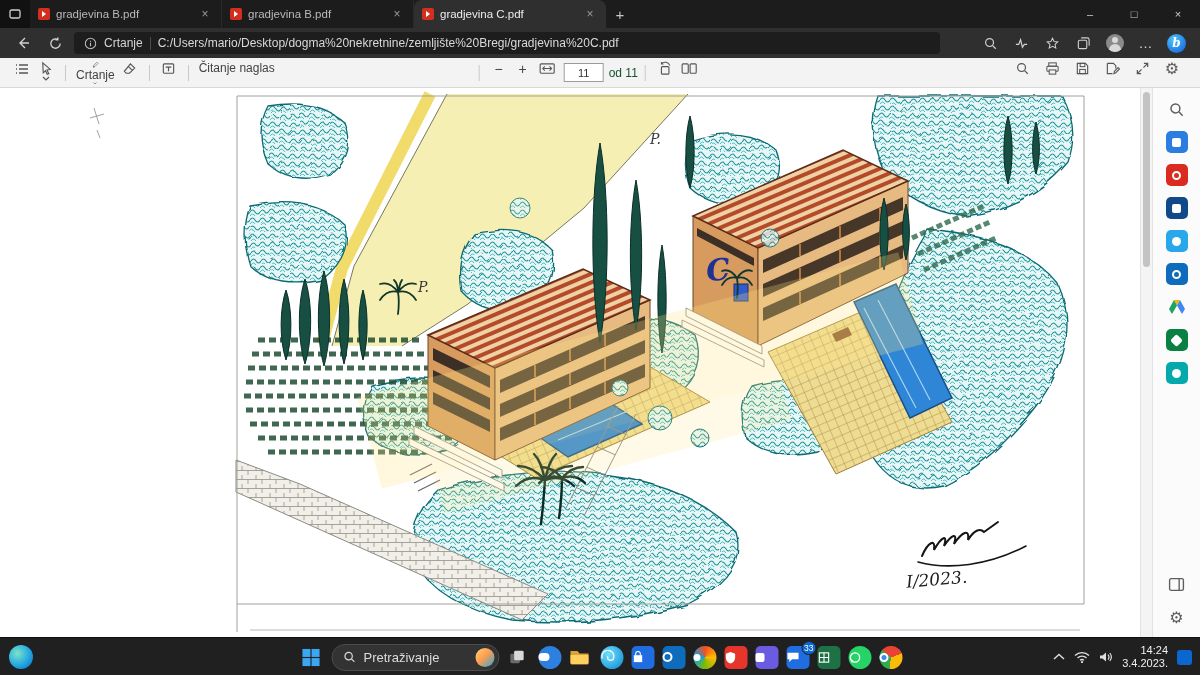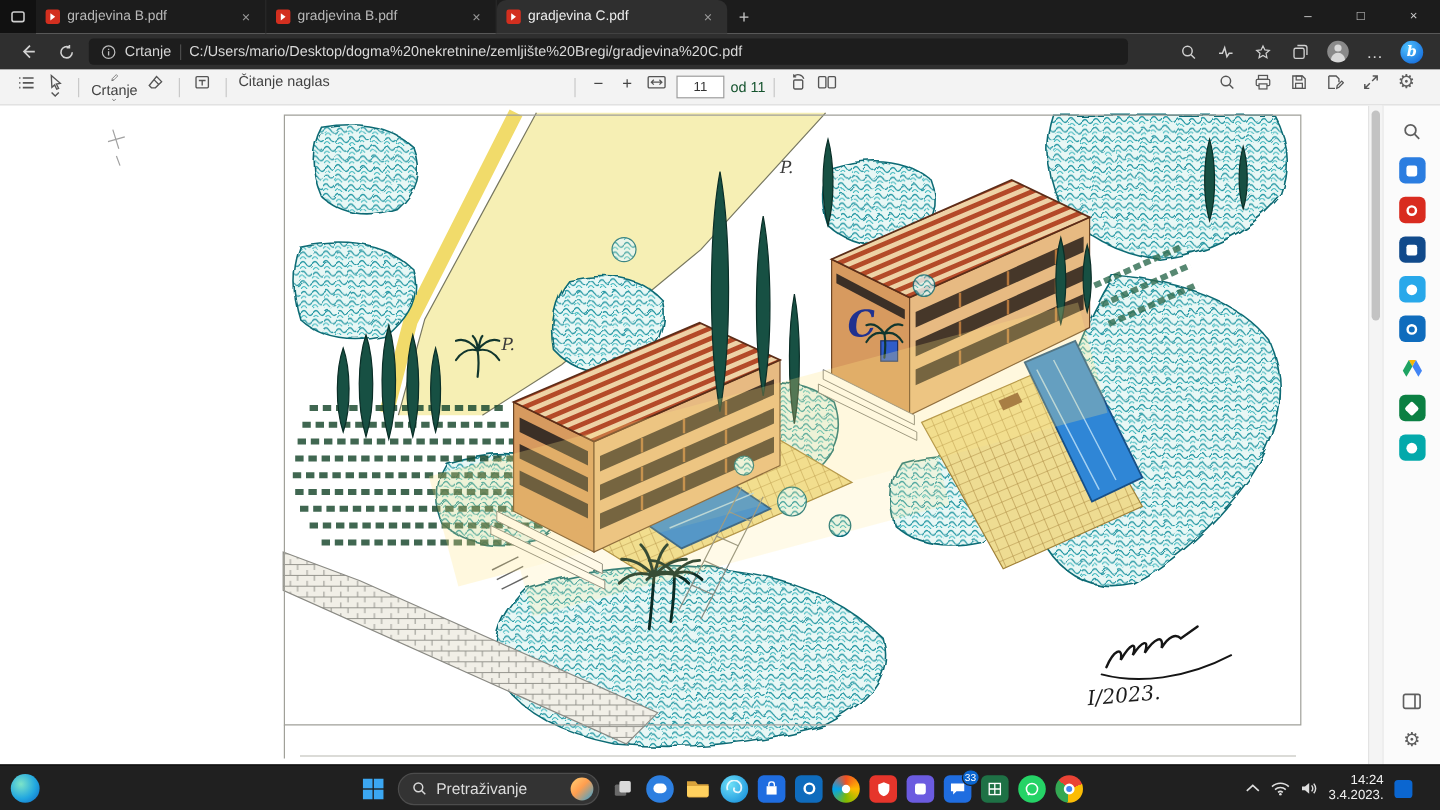--- a/index.html
+++ b/index.html
@@ -55,23 +55,23 @@
   .sb-bottom { margin-top:auto; display:flex; flex-direction:column; gap:12px; align-items:center; }
   .gear { font-size:16px; color:#5e5e5e; line-height:1; }
 
   
   .taskbar { position:absolute; bottom:0; left:0; width:1200px; height:38px; background:#202020; border-top:1px solid #101010; }
   .tb-far-left { position:absolute; left:9px; top:7px; width:24px; height:24px; border-radius:50%; background:radial-gradient(circle at 35% 35%, #7ce4c9, #22a7e0 55%, #0b63c4); }
   .tk-center { position:absolute; left:50%; top:0; height:38px; transform:translateX(-50%); display:flex; align-items:center; gap:8px; }
   .tk-btn { width:26px; height:26px; display:flex; align-items:center; justify-content:center; border-radius:4px; position:relative; }
   .search-pill { width:168px; height:27px; border-radius:14px; background:#333333; border:1px solid #4c4c4c; display:flex; align-items:center; gap:7px; padding:0 4px 0 10px; color:#dcdcdc; font-size:13px; }
   .pill-img { margin-left:auto; width:19px; height:19px; border-radius:50%; background:linear-gradient(135deg,#ffd177 0%, #ff9e4f 45%, #2fa3d8 100%); }
-  .app { width:23px; height:23px; border-radius:5px; display:flex; align-items:center; justify-content:center; position:relative; }
+  .app { width:23px; height:23px; border-radius:5px; display:flex; align-items:center; justify-content:flex-start; position:relative; }
   .badge { position:absolute; top:-5px; right:-7px; min-width:15px; height:14px; border-radius:7px; background:#0b66d0; border:1px solid #202020; color:#fff; font-size:8.5px; display:flex; align-items:center; justify-content:center; padding:0 2px; }
-  .tk-right { position:absolute; right:23px; top:0; height:38px; display:flex; align-items:center; gap:9px; color:#e6e6e6; }
+  .tk-right { position:absolute; right:8px; top:0; height:38px; display:flex; align-items:center; gap:9px; color:#e6e6e6; }
   .clock { text-align:right; font-size:11px; line-height:13px; color:#f0f0f0; }
   .notif { width:15px; height:15px; border-radius:3px; background:#0b66d0; }
   svg.ic { display:block; }
 </style>
 </head>
 <body>
 
 <div class="screen">
 
   <div class="titlebar">

